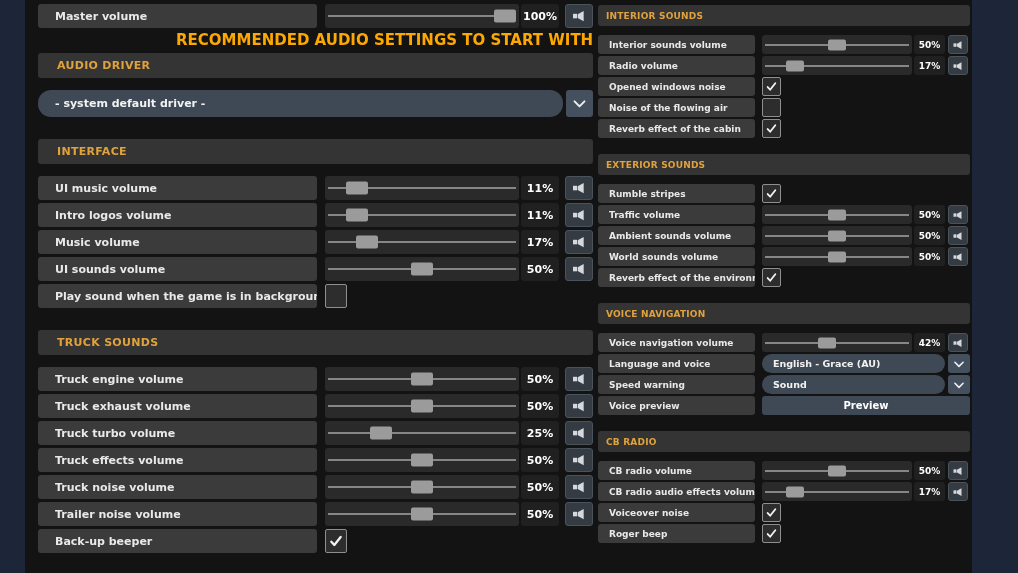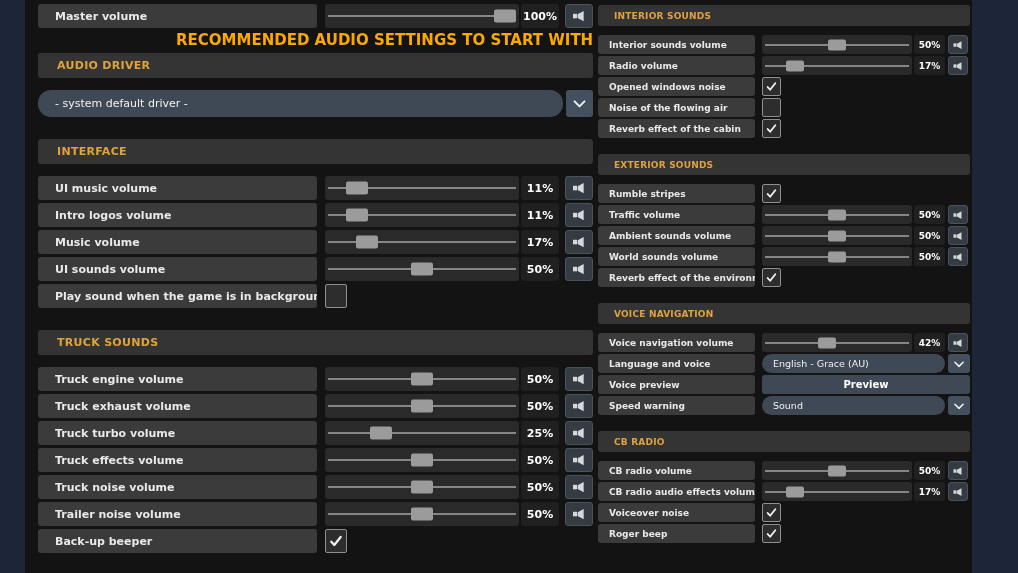--- a/index.html
+++ b/index.html
@@ -16,21 +16,21 @@
   
   .left-col  { position:absolute; left:13px;  top:4px; width:555px; }
   .right-col { position:absolute; left:573px; top:5px; width:372px; }
 
   
   .section-header {
     background:#343434; border-radius:3px;
     color:#e0a23c; font-weight:bold; display:flex; align-items:center;
   }
   .left-col  .section-header { height:25px; font-size:11px; padding-left:19px; letter-spacing:.3px; }
-  .right-col .section-header { height:21px; font-size:9px;  padding-left:16px; letter-spacing:.2px; }
+  .right-col .section-header { height:21px; font-size:9px;  padding-left:8px; letter-spacing:.2px; }
 
   .left-col  .section { margin-top:22px; }
   .left-col  .section:first-child { margin-top:3px; }
   .left-col  .rows { margin-top:12px; }
   .right-col .section { margin-bottom:16px; }
   .right-col .rows { margin-top:9px; }
 
   
   .row { display:flex; align-items:center; }
   .left-col  .row, .row.size-l { height:24px; margin-bottom:3px; }
@@ -84,21 +84,21 @@
     display:flex; align-items:center; justify-content:center; cursor:pointer;
   }
   .size-l .chk { width:22px; height:24px; }
   .size-r .chk { width:19px; height:19px; }
   .size-l .chk svg { width:16px; height:16px; }
   .size-r .chk svg { width:13px; height:13px; }
 
   
   .dd-value {
     background:#3f4956; border-radius:13px; height:100%;
-    display:flex; align-items:center; color:#f2f2f2; font-weight:normal; cursor:pointer;
+    display:flex; align-items:center; color:#f2f2f2; font-weight:bold; cursor:pointer;
     overflow:hidden; white-space:nowrap;
   }
   .dd-chev {
     background:#45505e; border-radius:3px; height:100%;
     display:flex; align-items:center; justify-content:center; cursor:pointer;
   }
   .size-r .dd-value { width:183px; font-size:9.5px; padding-left:11px; margin-right:3px; }
   .size-r .dd-chev  { width:22px; }
   .size-r .dd-chev svg { width:14px; height:14px; }
 
@@ -459,31 +459,31 @@
           <div class="row size-r">
             <div class="lbl">Language and voice</div>
             <div class="dd-value">English - Grace (AU)</div>
             <div class="dd-chev">
               <svg viewBox="0 0 24 24">
                 <path d="M5 9 l7 7 7 -7" stroke="#e9eef3" stroke-width="2.8" fill="none" stroke-linecap="round" stroke-linejoin="round"></path>
               </svg>
             </div>
           </div>
           <div class="row size-r">
-            <div class="lbl">Voice preview</div>
-            <div class="btn-wide">Preview</div>
-          </div>
-          <div class="row size-r">
             <div class="lbl">Speed warning</div>
             <div class="dd-value">Sound</div>
             <div class="dd-chev">
               <svg viewBox="0 0 24 24">
                 <path d="M5 9 l7 7 7 -7" stroke="#e9eef3" stroke-width="2.8" fill="none" stroke-linecap="round" stroke-linejoin="round"></path>
               </svg>
             </div>
+          </div>
+          <div class="row size-r">
+            <div class="lbl">Voice preview</div>
+            <div class="btn-wide">Preview</div>
           </div>
         </div>
       </div>
       <div class="section">
         <div class="section-header">CB RADIO</div>
         <div class="rows">
           <div class="row size-r">
             <div class="lbl">CB radio volume</div>
             <div class="slider">
               <div class="track"></div>

